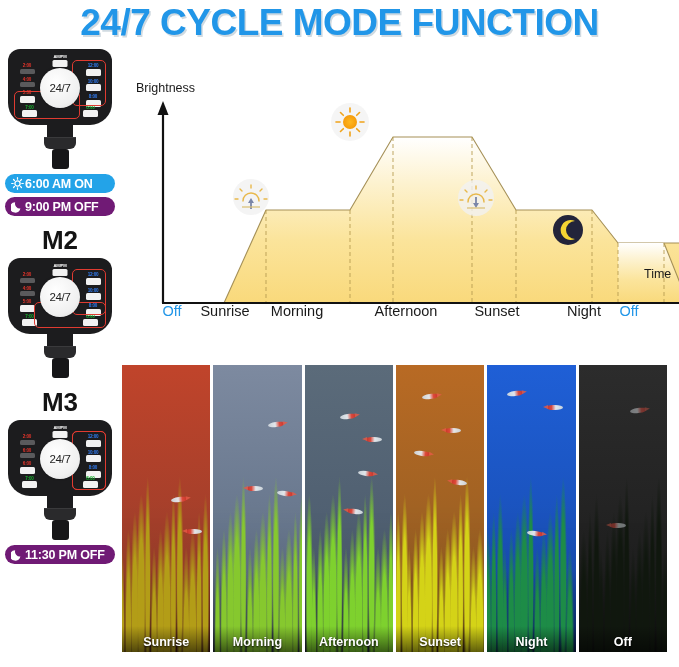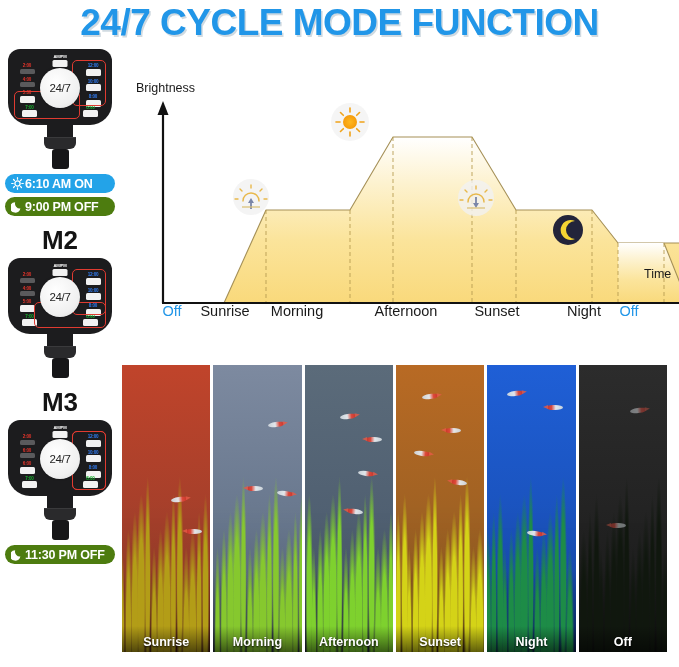--- a/index.html
+++ b/index.html
@@ -128,21 +128,21 @@
     display: flex; align-items: center;
     height: 19px;
     border-radius: 10px;
     padding: 0 6px 0 5px;
     margin-bottom: 4px;
     font-size: 12.5px;
     font-weight: bold;
     letter-spacing: -0.2px;
   }
   .pill-on  { background: #23a3e8; color: #ffffff; }
-  .pill-off { background: #4d7c0f; color: #ffffff; }
+  .pill-off { background: #701a75; color: #ffffff; }
   .pill-ico { width: 15px; display: flex; align-items: center; justify-content: center; flex: 0 0 auto; }
 
   
   .chart { position: absolute; left: 126px; top: 75px; width: 559px; height: 250px; }
   .chart svg { display: block; }
   .axis-label {
     position: absolute;
     font-size: 12.5px;
     color: #1a1a1a;
   }
@@ -277,21 +277,21 @@
                   <line x1="6.5" y1="10.8" x2="6.5" y2="12.3"></line>
                   <line x1="0.7" y1="6.5" x2="2.2" y2="6.5"></line>
                   <line x1="10.8" y1="6.5" x2="12.3" y2="6.5"></line>
                   <line x1="2.5" y1="2.5" x2="3.5" y2="3.5"></line>
                   <line x1="9.5" y1="9.5" x2="10.5" y2="10.5"></line>
                   <line x1="10.5" y1="2.5" x2="9.5" y2="3.5"></line>
                   <line x1="3.5" y1="9.5" x2="2.5" y2="10.5"></line>
                 </g>
               </svg>
             </div>
-            <span>6:10 AM ON</span>
+            <span>6:00 AM ON</span>
           </div>
           <div class="pill pill-off">
             <div class="pill-ico">
               <svg width="13" height="13" viewBox="0 0 13 13">
                 <path d="M9.4 8.6A5 5 0 0 1 4.2 2.2 a5.2 5.2 0 1 0 5.2 6.4 Z" fill="#fff"></path>
               </svg>
             </div>
             <span>9:00 PM OFF</span>
           </div>
         </div>

